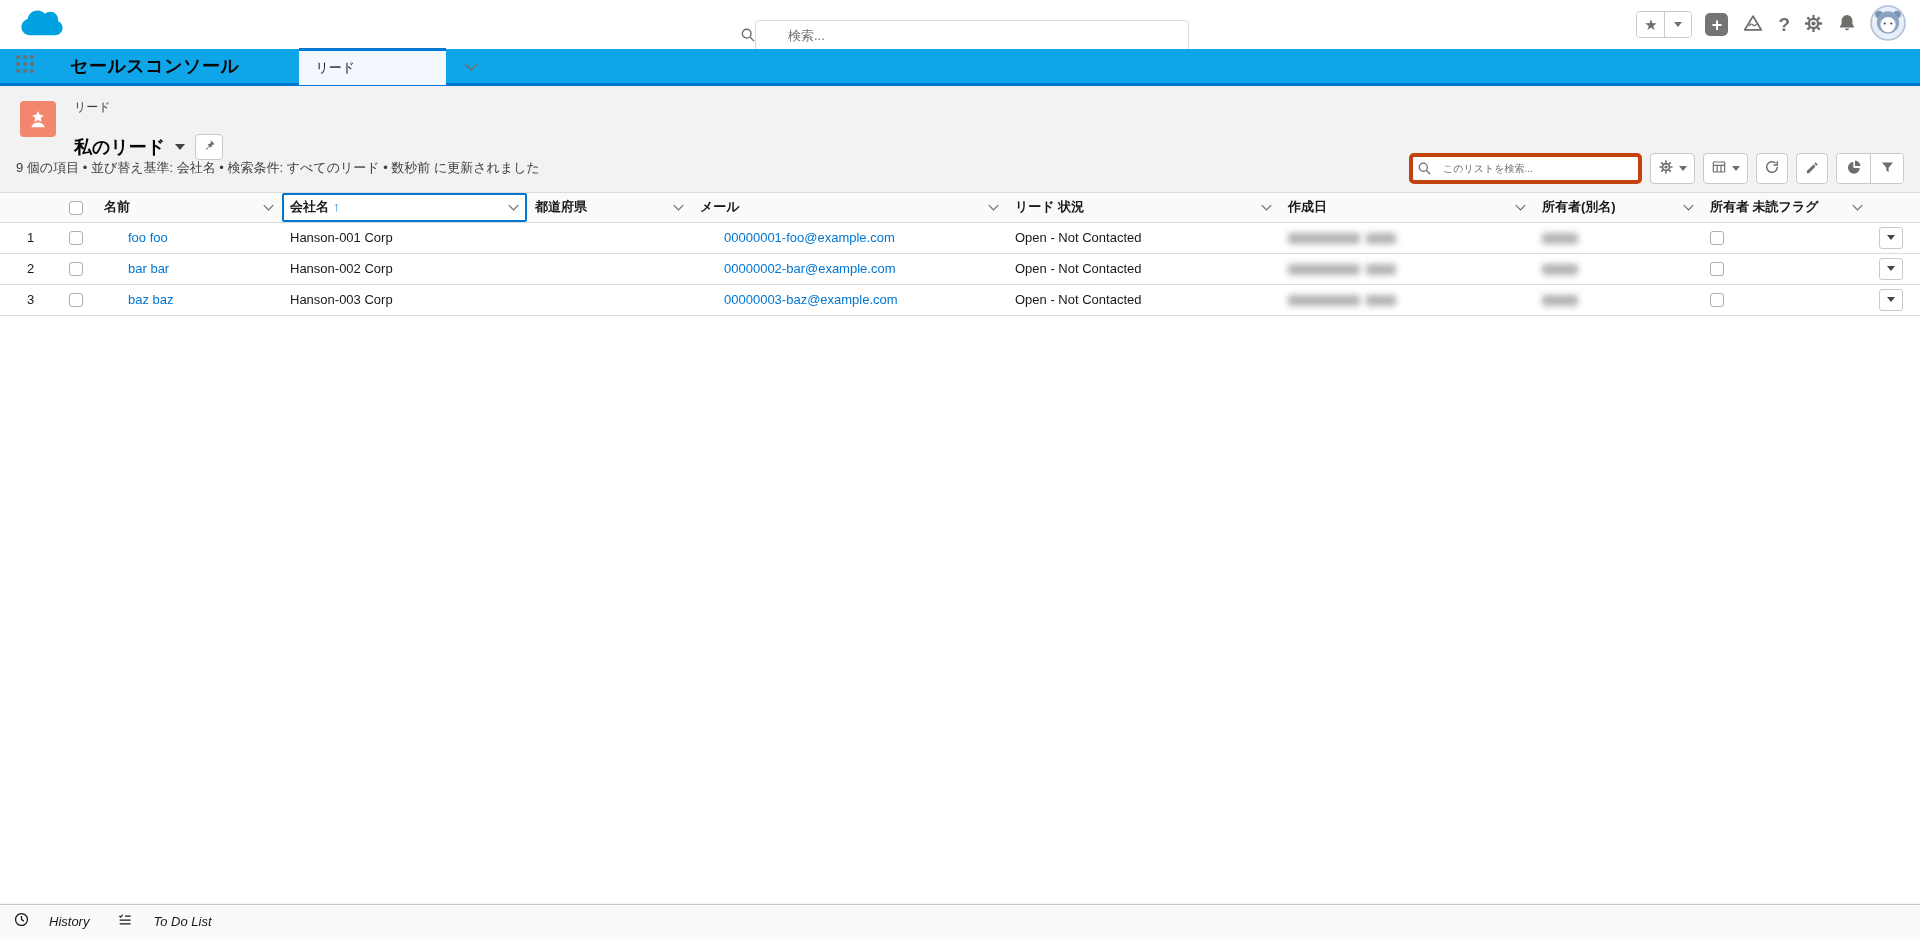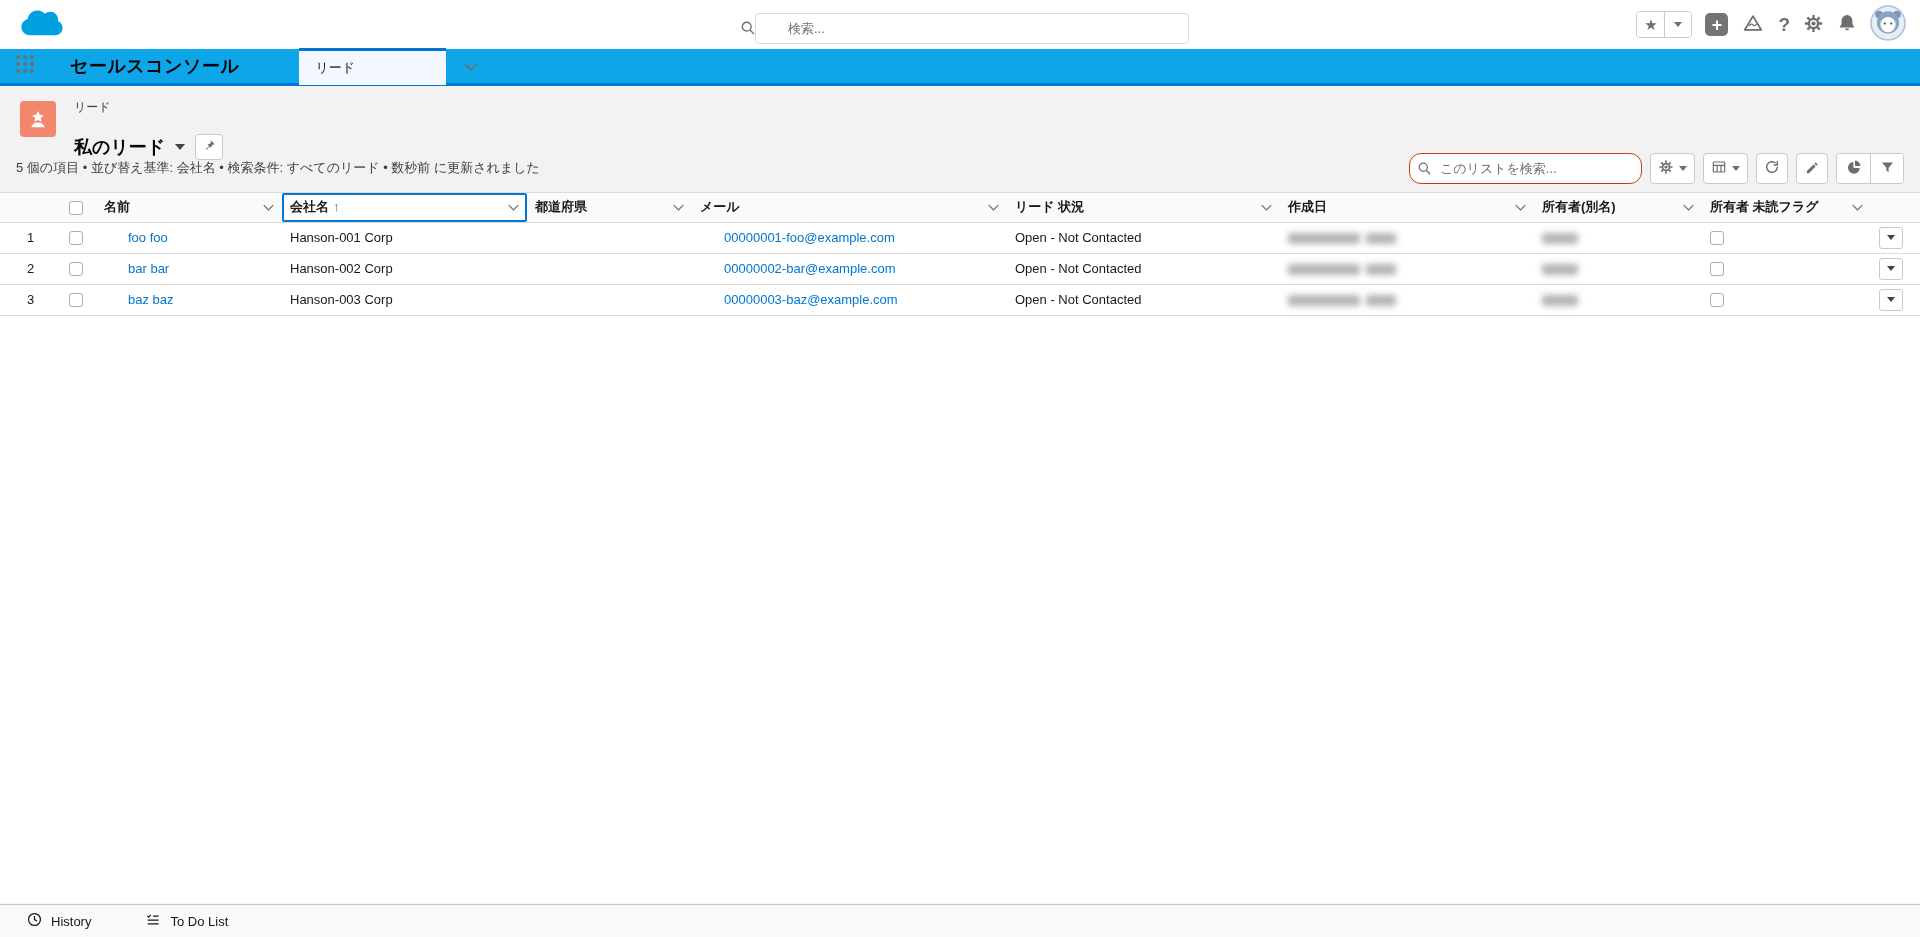--- a/index.html
+++ b/index.html
@@ -2,21 +2,21 @@
 <html><head>
 <meta charset="utf-8">
 <style>
   * { margin:0; padding:0; box-sizing:border-box; }
   html,body { width:1920px; height:937px; overflow:hidden; background:#fff;
     font-family:"Liberation Sans","DejaVu Sans",sans-serif; color:#181818; }
 
   
   .global-header { position:relative; height:49px; background:#fff; }
   .cloud-logo { position:absolute; left:16px; top:4px; }
-  .global-search { position:absolute; left:50%; top:13px; transform:translateX(-50%);
+  .global-search { position:absolute; left:50%; top:20px; transform:translateX(-50%);
     width:458px; height:31px;padding-left:24px; }
   .global-search input { width:100%; height:100%; border:1px solid #dddbda; border-radius:4px;
     padding:0 10px 0 32px; font-size:13px; color:#181818; outline:none; background:#fff;
     font-family:inherit; }
   .global-search input::placeholder { color:#706e6b; }
   .global-search .mag { position:absolute; left:10px; top:8px; }
   .gh-icons { position:absolute; right:14px; top:0; height:49px; display:flex; align-items:center; gap:13px; }
   .fav-group { display:flex; border:1px solid #c9c9c9; border-radius:4px; overflow:hidden; height:27px; }
   .fav-group .fbtn { width:27px; display:flex; align-items:center; justify-content:center;
     background:#fff; border:none; cursor:pointer; }
@@ -60,22 +60,22 @@
   .act-btn:first-child { border-left:1px solid #c9c9c9; border-radius:4px 0 0 4px; }
   .act-more { height:31px; width:34px; background:#fff; border:1px solid #c9c9c9; border-left:none;
     border-radius:0 4px 4px 0; cursor:pointer; display:flex; align-items:center; justify-content:center; }
   .blue-caret { width:0; height:0; border-left:5px solid transparent; border-right:5px solid transparent;
     border-top:6px solid #0176d3; }
 
   .ph-meta { display:flex; justify-content:space-between; align-items:flex-end; margin-top:6px; }
   .meta-summary { font-size:13px; color:#3e3e3c; padding-bottom:7px; }
   .meta-controls { display:flex; align-items:center; gap:8px; }
   .list-search { position:relative; width:233px; height:31px; }
-  .list-search input { width:100%; height:100%; border:1px solid #c2410c; border-radius:12px;
-    padding:0 8px 0 30px; font-size:13px; outline:none; background:#fff; font-family:inherit; }
+  .list-search input { width:100%; height:100%; border:4px solid #c2410c; border-radius:5px;
+    padding:0 8px 0 30px; font-size:10px; outline:none; background:#fff; font-family:inherit; }
   .list-search input::placeholder { color:#706e6b; }
   .list-search .mag { position:absolute; left:9px; top:8px; }
   .ctl-btn { height:31px; min-width:32px; padding:0 7px; border:1px solid #c9c9c9; background:#fff;
     border-radius:4px; display:flex; align-items:center; justify-content:center; gap:5px; cursor:pointer; }
   .ctl-group { display:flex; border:1px solid #c9c9c9; border-radius:4px; overflow:hidden; height:31px; }
   .ctl-group .gbtn { width:33px; border:none; background:#fff; display:flex; align-items:center;
     justify-content:center; cursor:pointer; }
   .ctl-group .gbtn + .gbtn { border-left:1px solid #c9c9c9; }
 
   
@@ -95,22 +95,22 @@
     filter:blur(3px); opacity:.75; vertical-align:middle; }
   .red-date { width:72px; margin-right:6px; } .red-time { width:30px; } .red-owner { width:36px; }
   .row-action { width:24px; height:22px; border:1px solid #c9c9c9; border-radius:3px; background:#fff;
     display:flex; align-items:center; justify-content:center; cursor:pointer; }
   .row-action .sm-caret { width:0; height:0; border-left:4px solid transparent;
     border-right:4px solid transparent; border-top:5px solid #444; }
 
   
   .utility-bar { position:absolute; left:0; bottom:0; width:1920px; height:33px; background:#fafaf9;
     border-top:1px solid #c9c7c5; box-shadow:0 -1px 2px rgba(0,0,0,.06); display:flex; align-items:center; }
-  .util-item { display:flex; align-items:center; gap:9px; padding:0 27px; height:100%;
-    font-size:13px; color:#181818; cursor:pointer; background:none; border:none; font-family:inherit; }
+  .util-item { display:flex; align-items:center; gap:20px; padding:0 14px; height:100%;
+    font-size:13px; color:#181818; cursor:pointer; background:none; border:none; font-family:inherit;font-style:italic; }
 </style>
 </head>
 <body>
 
 <header class="global-header">
   <span class="cloud-logo">
     <svg width="52" height="38" viewBox="0 0 48 34">
         <path fill="#00a1e0" d="M20 5.5c2.7 0 5.1 1.2 6.7 3 1.3-1.3 3.1-2 5-2 4 0 7.2 3.2 7.2 7.2 0 .5 0 1-.1 1.4 2.5 1.1 4.2 3.5 4.2 6.3 0 3.8-3.1 6.9-6.9 6.9H12.6C8.4 28.3 5 24.9 5 20.7c0-3.6 2.5-6.6 5.8-7.5C11.5 8.6 15.3 5.5 20 5.5z"></path>
       </svg>
   </span>
@@ -224,21 +224,21 @@
             <svg width="13" height="13" viewBox="0 0 24 24" fill="#706e6b">
                 <path d="M14.5 2.5l7 7-4.2 1.2-2.6 5.6-2.4-2.4-6.1 6.1-1.2-1.2 6.1-6.1-2.4-2.4 5.6-2.6z"></path>
               </svg>
           </span>
         </button>
       </div>
     </div>
   </div>
 
   <div class="ph-meta">
-    <span class="meta-summary">5 個の項目 • 並び替え基準: 会社名 • 検索条件: すべてのリード • 数秒前 に更新されました</span>
+    <span class="meta-summary">9 個の項目 • 並び替え基準: 会社名 • 検索条件: すべてのリード • 数秒前 に更新されました</span>
     <div class="meta-controls">
       <div class="list-search">
         <span class="mag">
           <svg width="13" height="13" viewBox="0 0 16 16" fill="none" stroke="#706e6b" stroke-width="1.6">
               <circle cx="6.5" cy="6.5" r="5"></circle>
               <path d="M10.5 10.5L15 15"></path>
             </svg>
         </span>
         <input type="text" placeholder="このリストを検索..." style="">
       </div>

